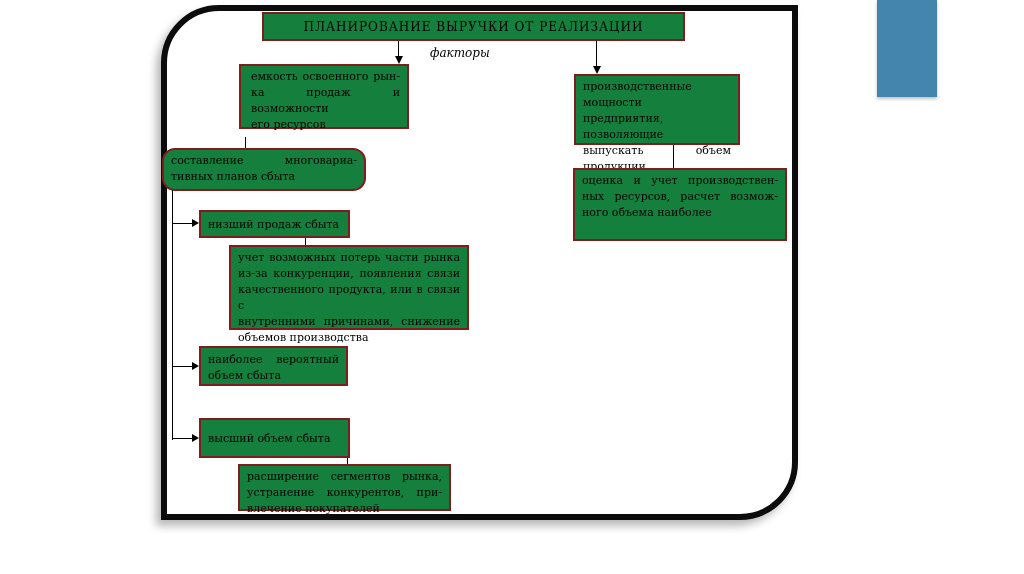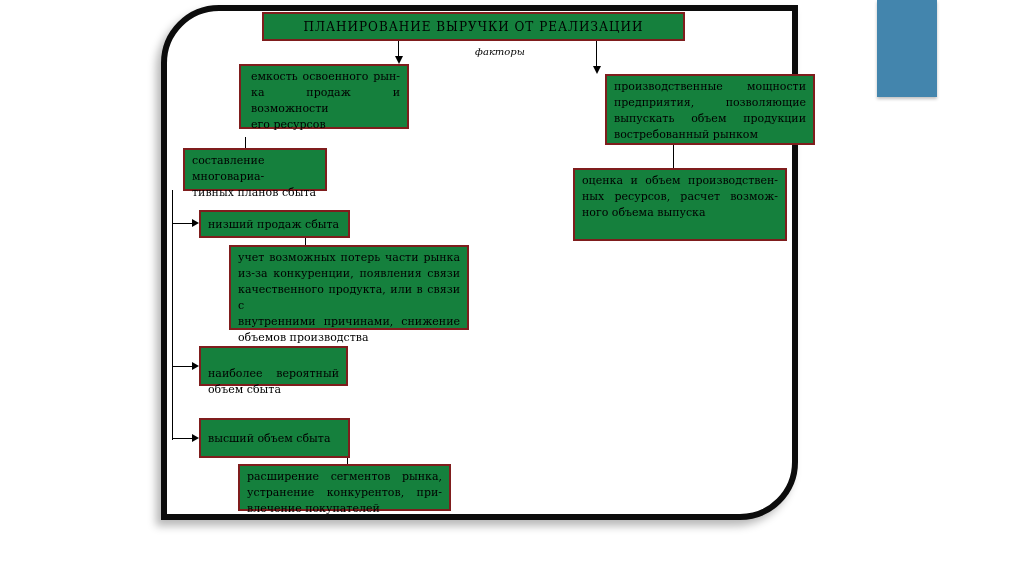--- a/index.html
+++ b/index.html
@@ -27,29 +27,29 @@
   .tline { text-align:left; white-space:nowrap; }
   .tline.just { text-align:justify; text-align-last:justify; white-space:normal; }
   
   .n-title {
     left:262px; top:12px; width:423px; height:29px; border-width:2px;
     display:flex; align-items:center; justify-content:center;
     font-size:12px; letter-spacing:1px; padding:0;
   }
   .lbl-factors {
     position:absolute; left:430px; top:46px; width:140px;
-    font-size:10px; font-style:italic; text-align:center;
+    font-size:12px; font-style:italic; 
   }
   .n-capacity  { left:239px; top:64px;  width:170px; height:65px;padding-left:10px; }
-  .n-prod      { left:574px; top:74px;  width:210px; height:71px;margin-left:31px; }
-  .n-multi     { left:183px; top:148px; width:144px; height:43px; }
+  .n-prod      { left:574px; top:74px;  width:166px; height:71px; }
+  .n-multi     { left:162px; top:148px; width:204px; height:43px;border-radius:13px; }
   .n-resource  { left:573px; top:168px; width:214px; height:73px; }
   .n-lowest    { left:199px; top:210px; width:151px; height:28px; display:flex; align-items:center; }
   .n-loss      { left:229px; top:245px; width:240px; height:85px; }
-  .n-likely    { left:199px; top:346px; width:149px; height:40px; padding-top:18px; }
+  .n-likely    { left:199px; top:346px; width:149px; height:40px; padding-top:4px; }
   .n-highest   { left:199px; top:418px; width:151px; height:40px; display:flex; align-items:center; }
   .n-expansion { left:238px; top:464px; width:213px; height:47px; }
   
   .line { position:absolute; background:#000; }
   .v { width:1px; }
   .h { height:1px; }
   .c-title-cap  { left:398px; top:41px;  height:16px; }
   .c-title-prod { left:596px; top:41px;  height:26px; }
   .c-cap-multi  { left:245px; top:137px; height:11px; }
   .c-prod-res   { left:673px; top:145px; height:23px; }
@@ -94,23 +94,23 @@
       <div class="tline just">предприятия, позволяющие</div>
       <div class="tline just">выпускать объем продукции</div>
       <div class="tline">востребованный рынком</div>
     </div>
 
   <div class="node n-multi">
       <div class="tline just">составление многовариа-</div>
       <div class="tline">тивных планов сбыта</div>
     </div>
   <div class="node n-resource">
-      <div class="tline just">оценка и объем производствен-</div>
+      <div class="tline just">оценка и учет производствен-</div>
       <div class="tline just">ных ресурсов, расчет возмож-</div>
-      <div class="tline">ного объема выпуска</div>
+      <div class="tline">ного объема наиболее</div>
     </div>
 
   <div class="node n-lowest">
     <span>низший продаж сбыта</span>
   </div>
   <div class="node n-loss">
       <div class="tline just">учет возможных потерь части рынка</div>
       <div class="tline just">из-за конкуренции, появления связи</div>
       <div class="tline just">качественного продукта, или в связи с</div>
       <div class="tline just">внутренними причинами, снижение</div>

